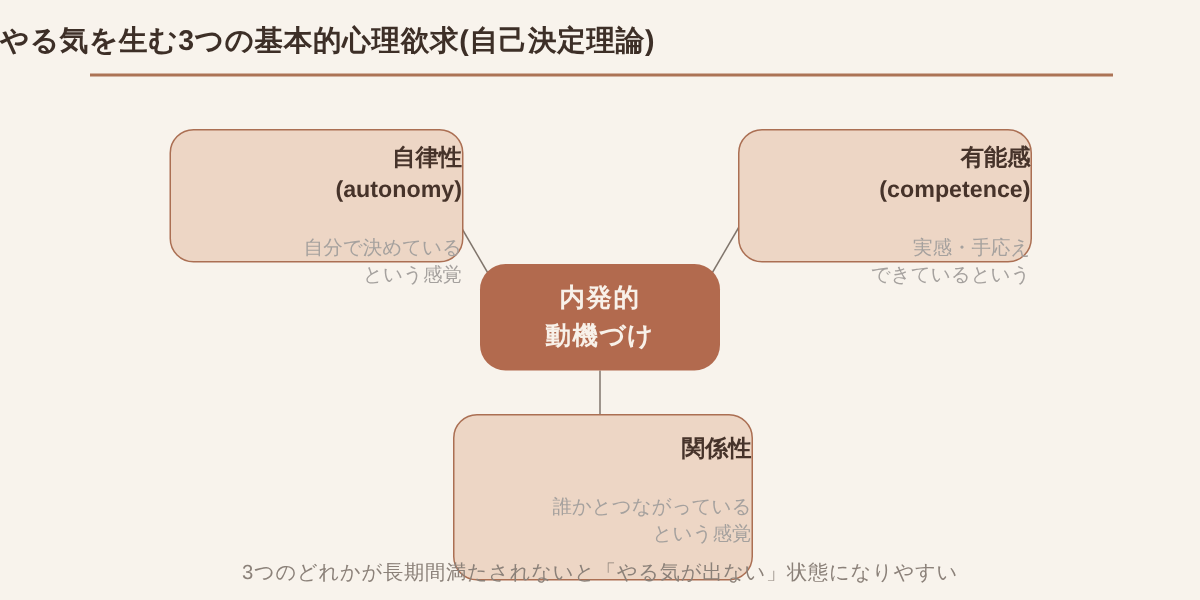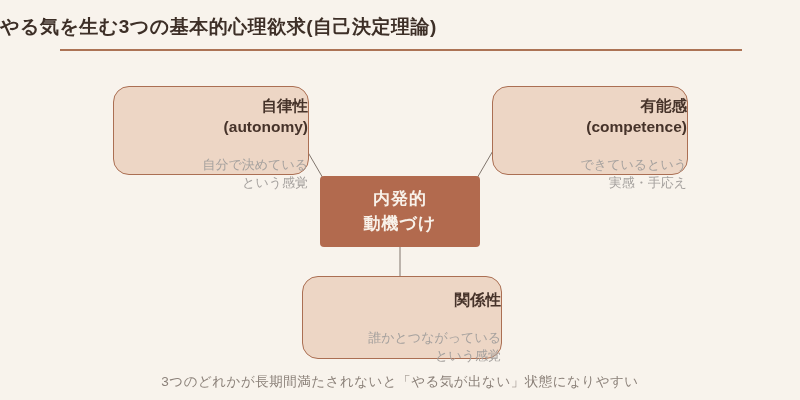--- a/index.html
+++ b/index.html
@@ -66,27 +66,27 @@
     color:var(--box-heading);
   }
   .need-box .desc{
     margin-top:18px;
     font-size:13px;
     line-height:1.4;
     color:var(--box-desc);
   }
   .box-autonomy{left:113px;top:86px;width:196px;height:89px;}
   .box-competence{left:492px;top:86px;width:196px;height:89px;}
-  .box-relatedness{left:302px;top:276px;width:200px;height:83px;padding-top:13px;}
+  .box-relatedness{left:302px;top:276px;width:200px;height:111px;padding-top:13px;}
   .center-box{
     position:absolute;
     left:320px;top:176px;
     width:160px;height:71px;
     background:var(--center-fill);
-    border-radius:4px;
+    border-radius:17px;
     display:flex;
     flex-direction:column;
     align-items:center;
     justify-content:center;
     text-align:center;
     color:var(--center-text);
     font-size:17px;
     font-weight:bold;
     line-height:1.45;
     letter-spacing:1px;
@@ -124,22 +124,22 @@
       <div>という感覚</div>
     </div>
   </div>
 
   <div class="need-box box-competence">
     <div class="heading">
       <div>有能感</div>
       <div>(competence)</div>
     </div>
     <div class="desc">
+      <div>実感・手応え</div>
       <div>できているという</div>
-      <div>実感・手応え</div>
     </div>
   </div>
 
   <div class="center-box">
     <div>内発的</div>
     <div>動機づけ</div>
   </div>
 
   <div class="need-box box-relatedness">
     <div class="heading">

